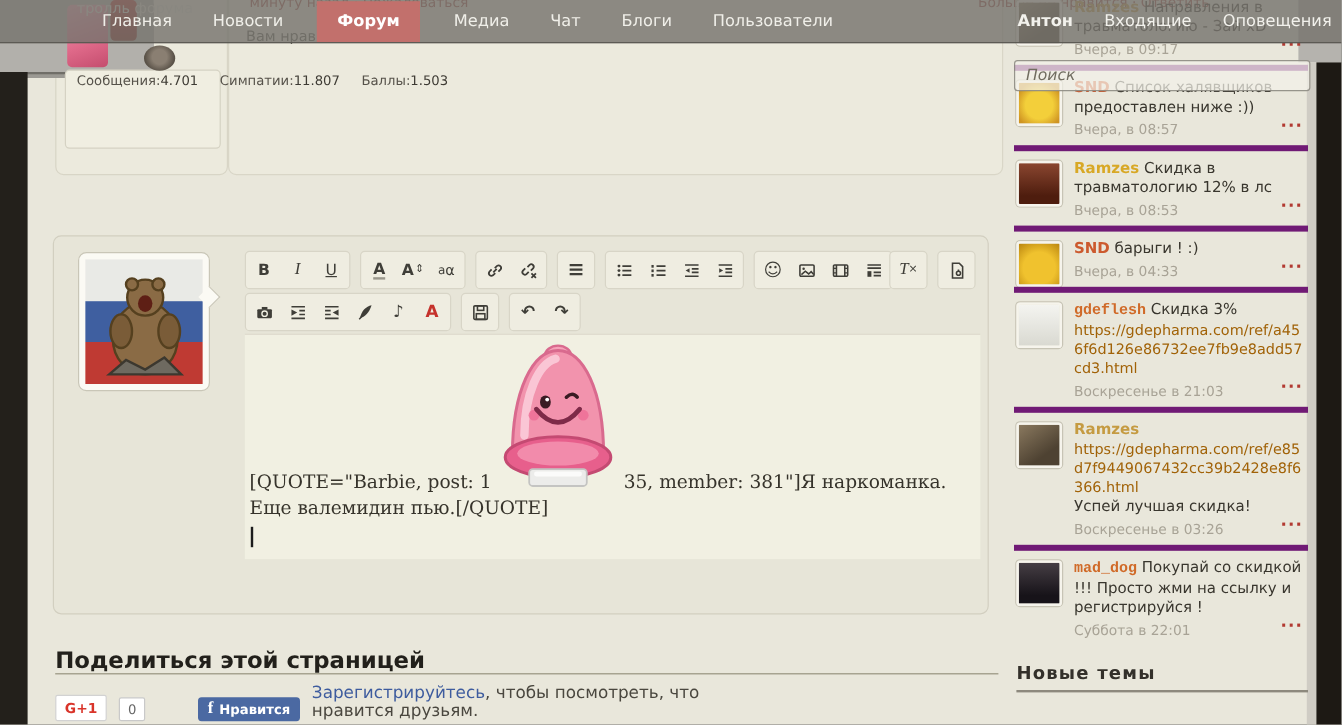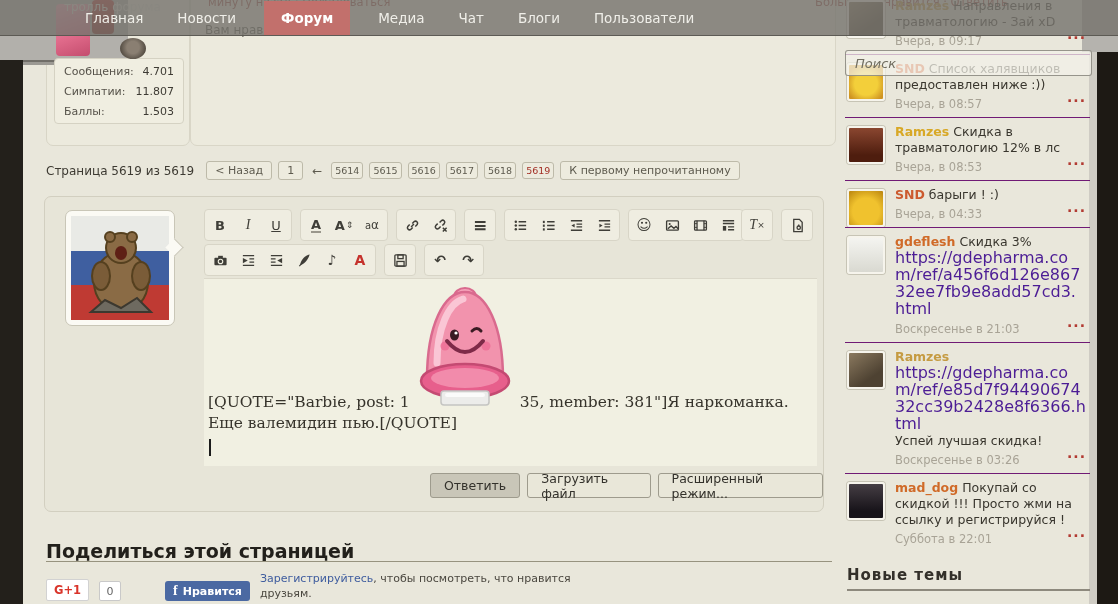--- a/index.html
+++ b/index.html
@@ -39,21 +39,21 @@
               display:flex;align-items:center;padding-left:9px;font-style:italic;color:#716d60;font-size:13px;}
 
   
   .post-bubble{left:190px;top:-24px;width:644px;height:168px;background:#eceadd;
                border:1px solid #d9d6c7;border-radius:7px;z-index:1;}
   .like-note{left:205px;top:23px;font-size:12px;color:#55524a;z-index:2;}
 
   
   .user-panel{left:46px;top:-16px;width:142px;height:160px;background:#eceadd;border:1px solid #d8d5c6;border-radius:7px;z-index:1;}
   .stats-box{left:54px;top:58px;width:128px;height:60px;background:#f0eee1;border:1px solid #d5d2c3;border-radius:4px;z-index:2;
-             display:flex;flex-direction:column;justify-content:space-around;padding:2px 0;}
+             display:flex;flex-direction:row;justify-content:space-around;padding:2px 0;}
   .stat-row{display:flex;justify-content:space-between;padding:0 9px;font-size:11px;color:#56524a;}
   .stat-val{color:#3e3b34;}
 
   
   .pag{left:46px;top:161px;display:flex;align-items:center;gap:6px;z-index:2;}
   .pag-label{font-size:12px;color:#3d3a32;margin-right:6px;}
   .pbtn{background:#edebde;border:1px solid #bdbaa9;border-radius:3px;height:17px;display:flex;align-items:center;
         padding:0 8px;font-size:11px;color:#5d5a4e;cursor:pointer;}
   .pbtn-sm{padding:0 3px;height:15px;font-size:9.5px;}
   .pbtn-cur{color:#a33026;}
@@ -105,36 +105,36 @@
   .share-title{left:46px;top:540px;font-size:19px;font-weight:bold;color:#22201b;z-index:2;}
   .share-hr{left:46px;top:561px;width:786px;border-bottom:1px solid #97937f;z-index:2;}
   .share-row{left:46px;top:571px;display:flex;align-items:flex-end;gap:10px;z-index:2;}
   .gplus-btn{height:20px;display:flex;align-items:center;padding:0 7px;background:#fff;border:1px solid #d2d2d2;
              border-radius:2px;color:#d9342a;font-weight:bold;font-size:11.5px;cursor:pointer;}
   .gplus-count{height:18px;min-width:20px;display:flex;align-items:center;justify-content:center;background:#fff;
                border:1px solid #c9c9c9;border-radius:2px;color:#666;font-size:11px;position:relative;cursor:default;}
   .fb-btn{height:20px;display:flex;align-items:center;gap:5px;padding:0 8px;background:#4b69a2;border-radius:3px;
           color:#fff;font-weight:bold;font-size:11px;cursor:pointer;margin-left:34px;}
   .fb-f{font-family:"Liberation Serif",serif;font-weight:bold;font-size:14px;}
-  .share-note{width:348px;font-size:11px;line-height:15px;color:#4a473f;}
+  .share-note{width:348px;font-size:14px;line-height:15px;color:#4a473f;}
   .share-note a{color:#3e5c9e;text-decoration:none;cursor:pointer;}
 
   
   .sidebar{left:845px;top:-8px;width:245px;z-index:10;}
   .msg{position:relative;padding:6px 4px 5px 50px;min-height:40px;box-sizing:border-box;}
-  .msg + .msg{border-top:1px solid #701a75;}
+  .msg + .msg{border-top:5px solid #701a75;}
   .av{position:absolute;left:2px;top:8px;width:34px;height:34px;border-radius:3px;
       border:2px solid #f6f4ec;box-shadow:0 0 0 1px #c7c4b5;}
   .mtxt{font-size:12.5px;line-height:16px;color:#39362e;}
   .uname{font-weight:bold;text-decoration:none;cursor:pointer;margin-right:4px;}
   .c-gold{color:#c59b42;}
   .c-orange{color:#cc5a2e;}
   .c-yellow{color:#d8a826;}
-  .c-carrot{color:#d06a28;}
-  .mlink{color:#4c1d95;text-decoration:none;word-break:break-all;font-size:16px;cursor:pointer;display:inline;text-align:right;}
+  .c-carrot{color:#d06a28;font-family:Liberation Mono, monospace;}
+  .mlink{color:#a16207;text-decoration:none;word-break:break-all;font-size:12px;cursor:pointer;display:inline;text-align:right;}
   .mtime{color:#a8a396;font-size:11.5px;margin-top:3px;}
   .dots{float:right;color:#b23a32;font-weight:bold;letter-spacing:1px;font-size:14px;line-height:11px;cursor:pointer;}
 
   .av-0{background:linear-gradient(145deg,#8a795f,#4e4232 70%);}
   .av-1{background:radial-gradient(circle at 50% 55%,#f3cf3a 45%,#cf9422 80%);}
   .av-2{background:linear-gradient(#8a4630,#4e1d0e 80%);}
   .av-3{background:radial-gradient(circle at 50% 60%,#f0c22e 50%,#b9840f);}
   .av-4{background:linear-gradient(#f4f4f0,#d9d9d1);}
   .av-5{background:linear-gradient(145deg,#8a795f,#4e4232 70%);}
   .av-6{background:linear-gradient(#453e44,#171319 80%);}
@@ -182,38 +182,30 @@
   <div class="abs nav">
     <div class="nav-main">
       <span class="nav-item">Главная</span>
       <span class="nav-item">Новости</span>
       <span class="nav-item nav-tab">Форум</span>
       <span class="nav-item">Медиа</span>
       <span class="nav-item">Чат</span>
       <span class="nav-item">Блоги</span>
       <span class="nav-item">Пользователи</span>
     </div>
+    <div class="nav-right">
+      <span class="nav-item nav-user">Антон</span>
+      <span class="nav-item">Входящие</span>
+      <span class="nav-item">Оповещения</span>
+    </div>
   </div>
   <div class="abs search-box">
     <span>Поиск</span>
   </div>
 
-  <div class="abs pag">
-    <span class="pag-label">Страница 5619 из 5619</span>
-    <span class="pbtn">&lt; Назад</span>
-    <span class="pbtn">1</span>
-    <span class="pag-arrow">←</span>
-    <span class="pbtn pbtn-sm">5614</span>
-    <span class="pbtn pbtn-sm">5615</span>
-    <span class="pbtn pbtn-sm">5616</span>
-    <span class="pbtn pbtn-sm">5617</span>
-    <span class="pbtn pbtn-sm">5618</span>
-    <span class="pbtn pbtn-sm pbtn-cur">5619</span>
-    <span class="pbtn">К первому непрочитанному</span>
-  </div>
 
   <div class="abs editor-panel">
 
     <div class="ed-avatar">
       <svg width="98" height="104" viewBox="0 0 98 104">
         <rect x="0" y="0" width="98" height="35" fill="#e9eae6"></rect>
         <rect x="0" y="35" width="98" height="34" fill="#3f5fa0"></rect>
         <rect x="0" y="69" width="98" height="35" fill="#bf3a33"></rect>
         <ellipse cx="50" cy="66" rx="27" ry="30" fill="#8a6b45" stroke="#55401f" stroke-width="2"></ellipse>
         <circle cx="50" cy="32" r="15" fill="#8a6b45" stroke="#55401f" stroke-width="2"></circle>
@@ -384,25 +376,20 @@
           <circle cx="67" cy="63" r="4.5" fill="#ee6f96" opacity="0.85"></circle>
           <path d="M28 58 Q46 80 64 58" fill="none" stroke="#7e2a48" stroke-width="4" stroke-linecap="round"></path>
           <ellipse cx="46" cy="98" rx="44" ry="17" fill="#e75f8c" stroke="#c44a72" stroke-width="2.5"></ellipse>
           <ellipse cx="46" cy="95" rx="34" ry="10" fill="#f28bab"></ellipse>
           <rect x="22" y="108" width="48" height="14" rx="3" fill="#ececea" stroke="#c4c4c2" stroke-width="1.5"></rect>
           <rect x="26" y="110" width="40" height="4" rx="2" fill="#fbfbfa"></rect>
         </svg></span><span>35, member: 381"]Я наркоманка. Еще валемидин пью.[/QUOTE]</span></p>
       <div class="caret"></div>
     </div>
 
-    <div class="ed-buttons">
-      <span class="ebtn ebtn-primary">Ответить</span>
-      <span class="ebtn">Загрузить файл</span>
-      <span class="ebtn">Расширенный режим...</span>
-    </div>
   </div>
 
   <div class="abs share-title">Поделиться этой страницей</div>
   <div class="abs share-hr"></div>
   <div class="abs share-row">
     <span class="gplus-btn">G+1</span>
     <span class="gplus-count">0</span>
     <span class="fb-btn">
       <span class="fb-f">f</span>
       <span>Нравится</span>

